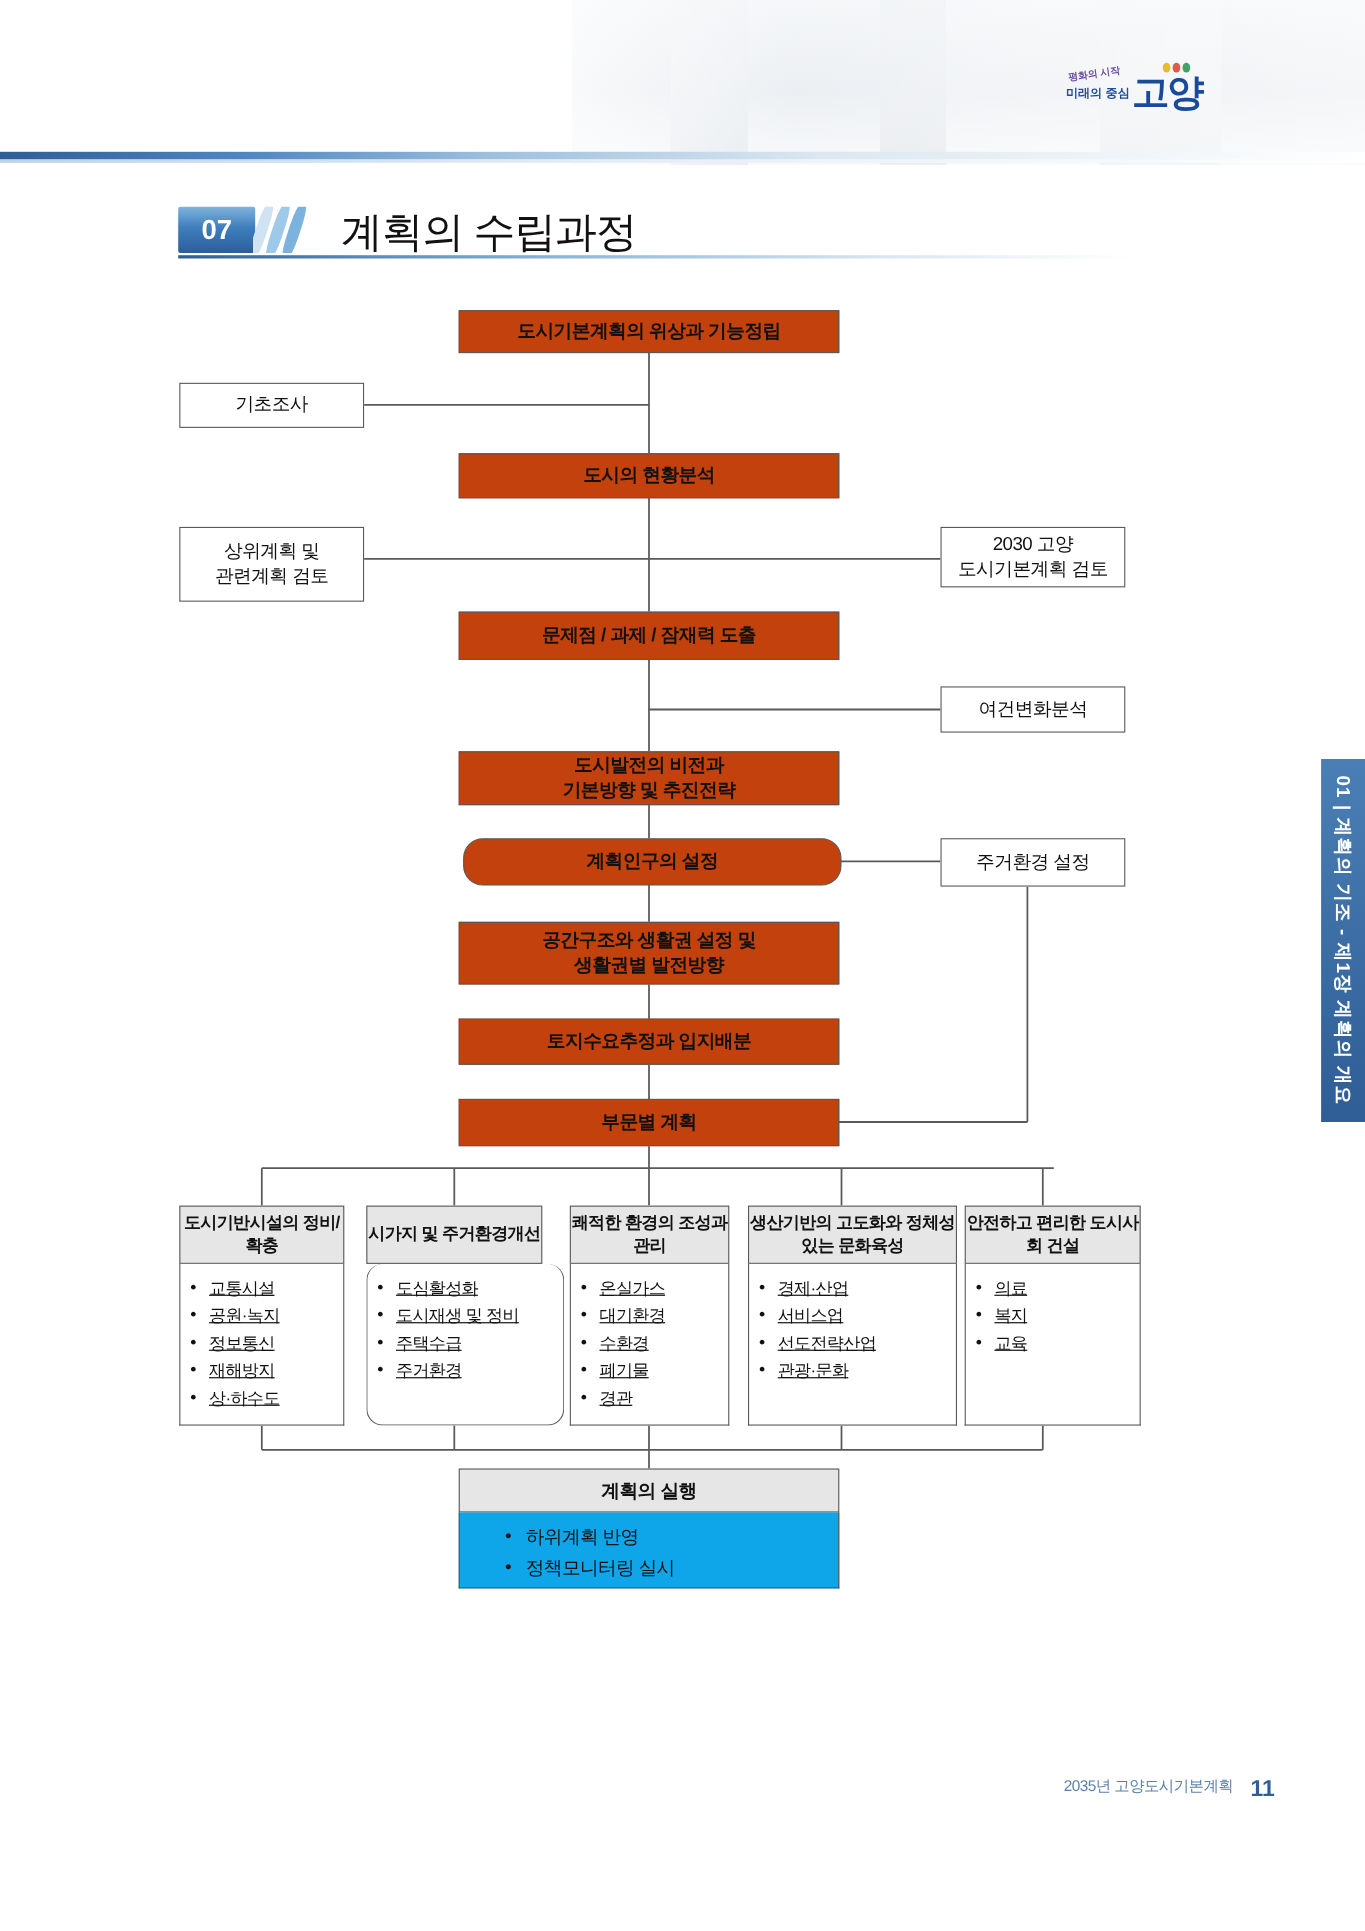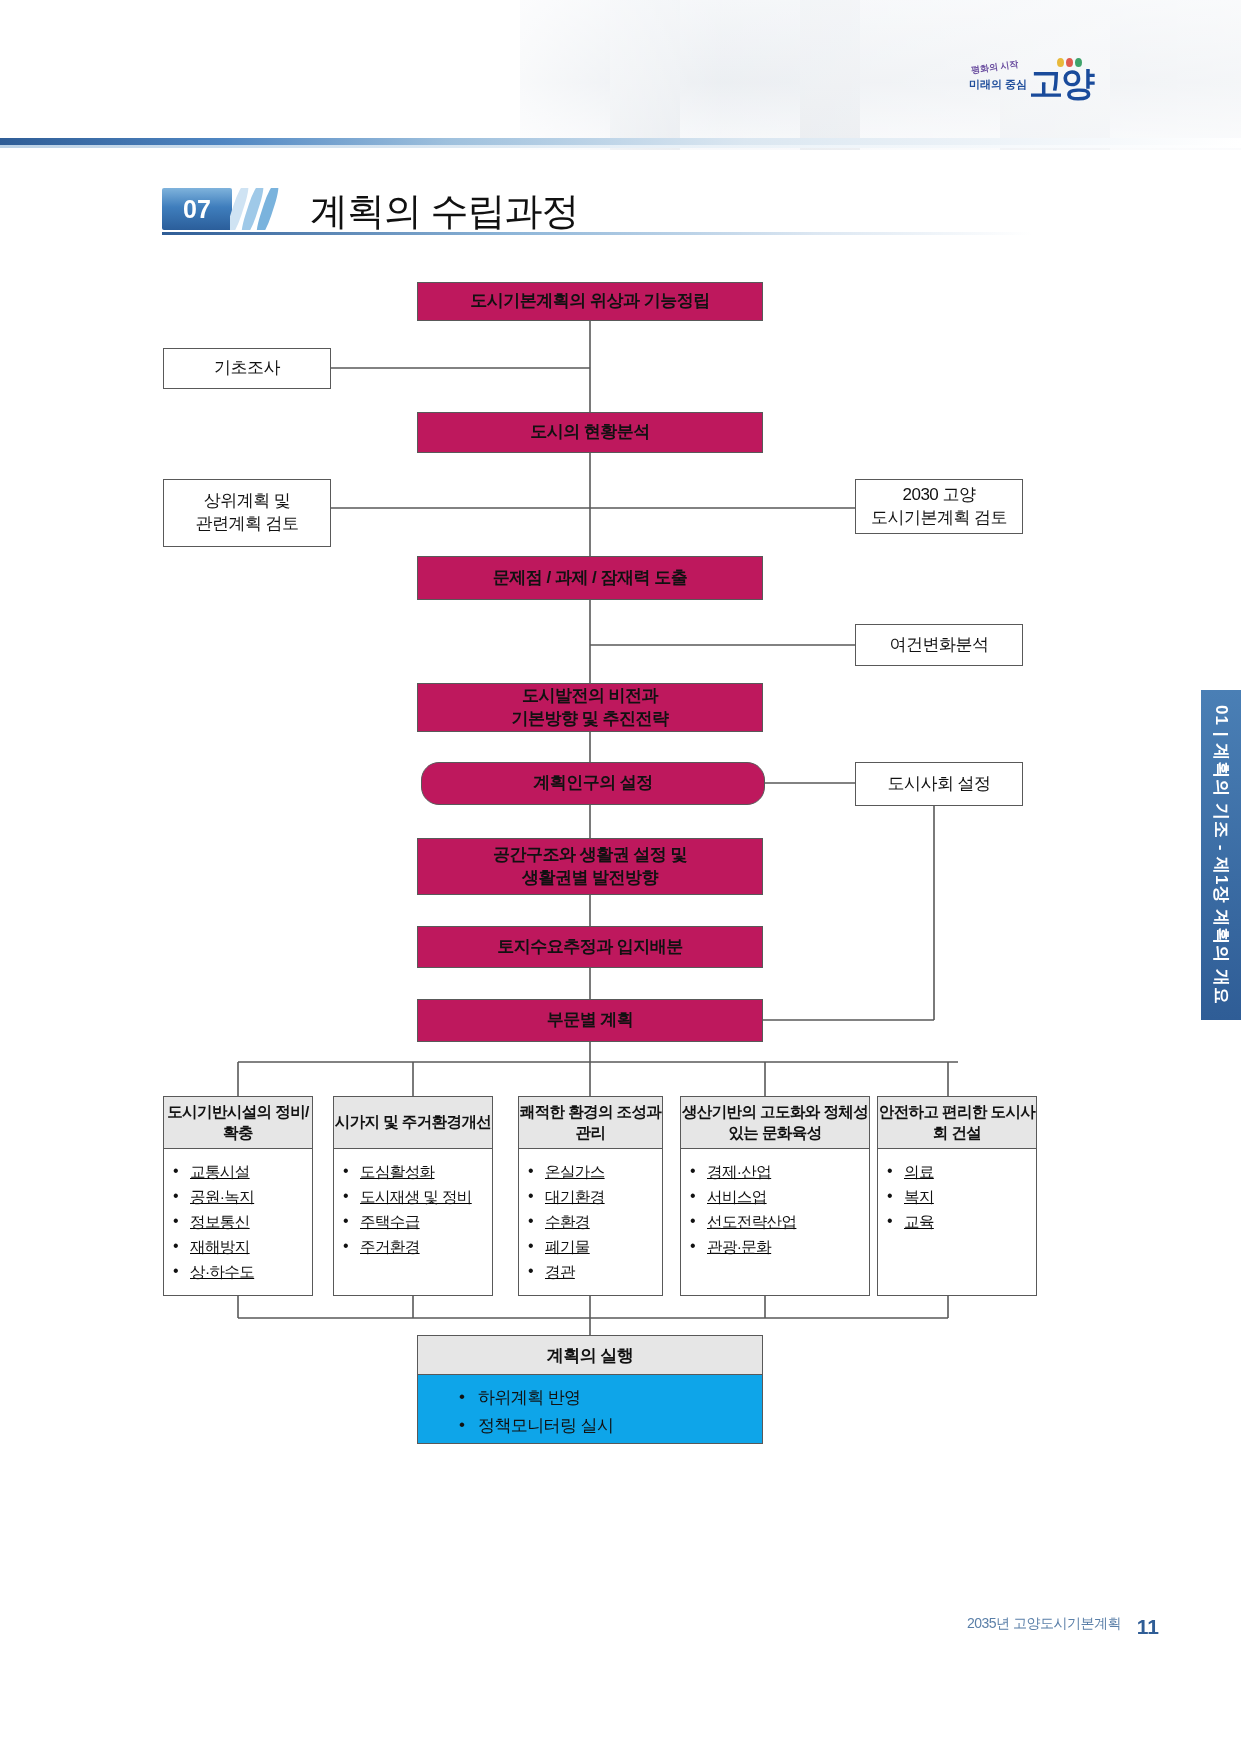--- a/index.html
+++ b/index.html
@@ -57,21 +57,21 @@
   #sec-waves span:nth-child(3){ left:32px; background:#7ab3dd; }
   #sec-title { position:absolute; left:148px; top:-2px; font-size:38px; font-weight:normal; color:#111; letter-spacing:-1px; }
   #sec-underline { position:absolute; left:162px; top:232px; width:870px; height:3px;
                    background:linear-gradient(90deg,#2f5d96 0%,#8db5d8 40%,#dce7f2 75%,#ffffff 100%); }
 
   
   #flow { position:absolute; left:0; top:0; width:1241px; height:1755px; }
   #lines { position:absolute; left:0; top:0; }
 
   .box {
-    position:absolute; border:1px solid #595959; background:#be185d;
+    position:absolute; border:1px solid #595959; background:#c2410c;
     display:flex; align-items:center; justify-content:center; text-align:center;
     font-size:17px; font-weight:bold; color:#111; line-height:1.35; letter-spacing:-.5px;
     z-index:3;
   }
   .box.plain { background:#ffffff; font-weight:normal; font-size:17px; }
   .box .l2 { display:block; }
 
   .col-head {
     position:absolute; border:1px solid #595959; background:#e6e6e6;
     display:flex; align-items:center; justify-content:center; text-align:center;
@@ -231,21 +231,21 @@
 
   <div class="box plain" style="left:855px; top:479px; width:168px; height:55px;">
     <span>
       <span class="l2">2030 고양</span>
       <span class="l2">도시기본계획 검토</span>
     </span>
   </div>
 
   <div class="box plain" style="left:855px; top:624px; width:168px; height:42px;">여건변화분석</div>
 
-  <div class="box plain" style="left:855px; top:762px; width:168px; height:44px;">도시사회 설정</div>
+  <div class="box plain" style="left:855px; top:762px; width:168px; height:44px;">주거환경 설정</div>
 
   <div class="col-head" style="left:163px; top:1096px; width:150px; height:53px;">
     <span>
       <span class="l2">도시기반시설의</span>
       <span class="l2">정비/확충</span>
     </span>
   </div>
   <div class="col-body" style="left:163px; top:1149px; width:150px; height:147px;">
     <ul>
       <li>교통시설</li>
@@ -255,21 +255,21 @@
       <li>상·하수도</li>
     </ul>
   </div>
 
   <div class="col-head" style="left:333px; top:1096px; width:160px; height:53px;">
     <span>
       <span class="l2">시가지 및</span>
       <span class="l2">주거환경개선</span>
     </span>
   </div>
-  <div class="col-body" style="left:333px; top:1149px; width:160px; height:147px;">
+  <div class="col-body" style="left:333px; top:1149px; width:180px; height:147px;border-radius:15px;">
     <ul>
       <li>도심활성화</li>
       <li>도시재생 및 정비</li>
       <li>주택수급</li>
       <li>주거환경</li>
     </ul>
   </div>
 
   <div class="col-head" style="left:518px; top:1096px; width:145px; height:53px;">
     <span>

